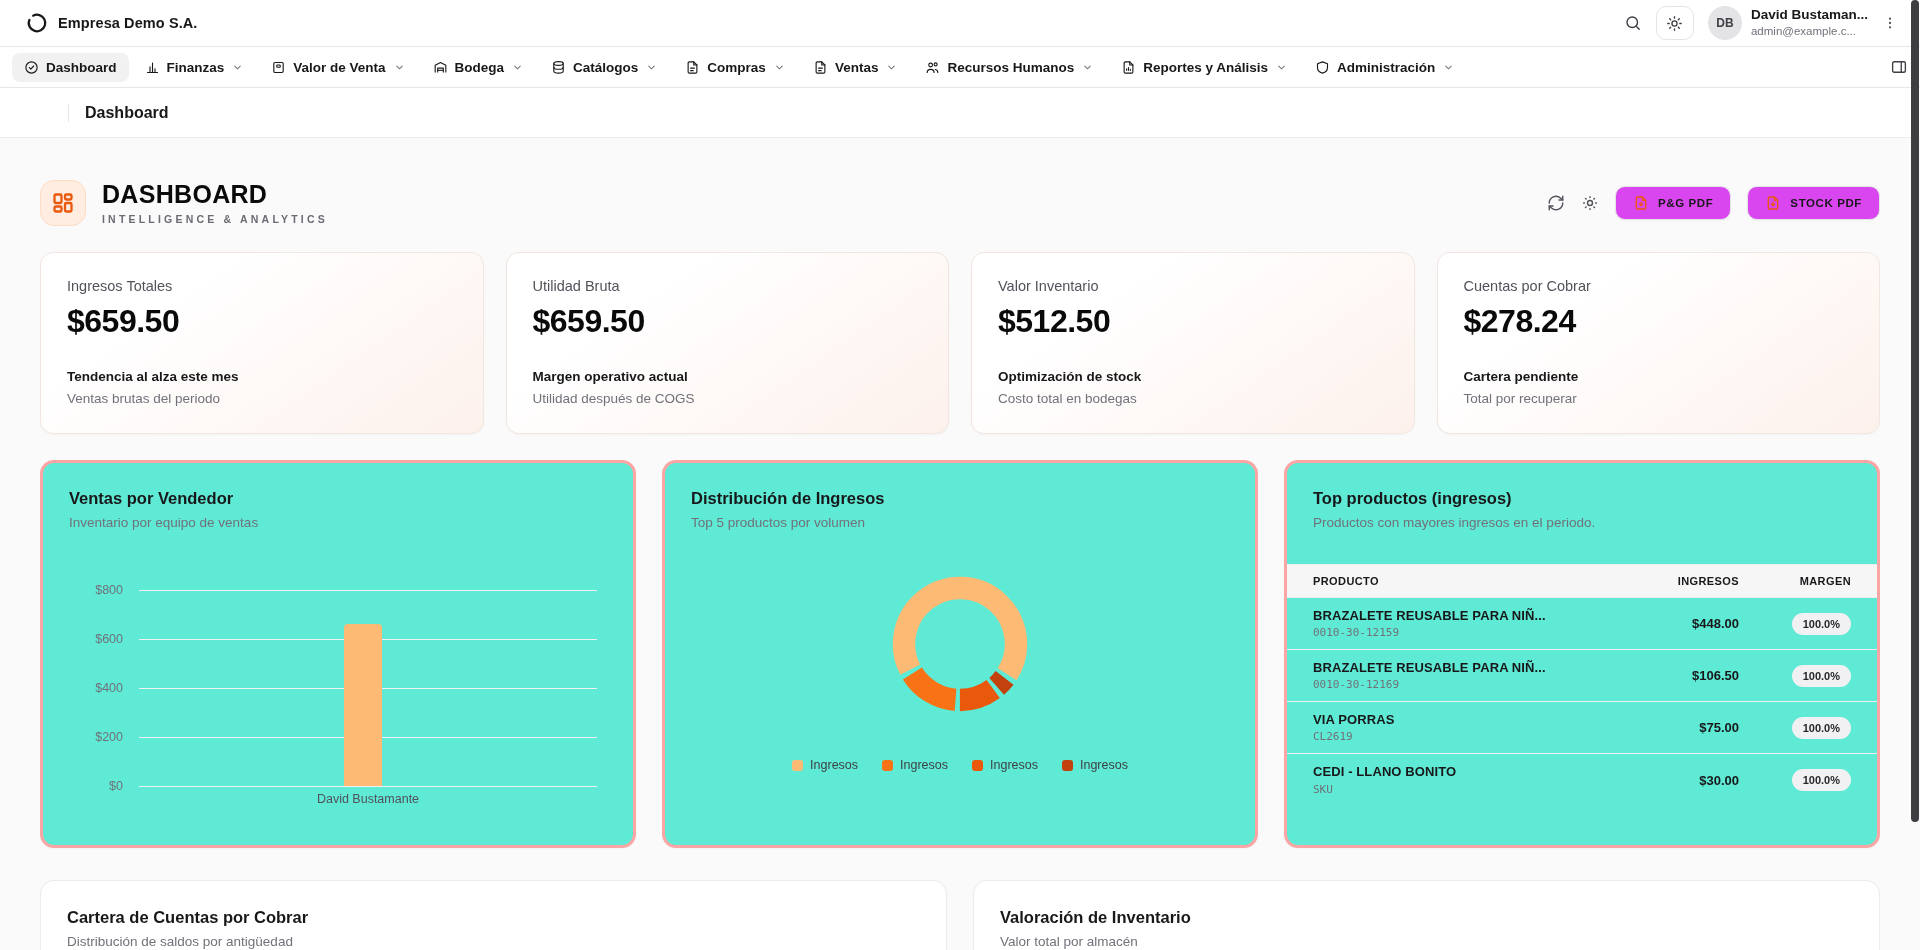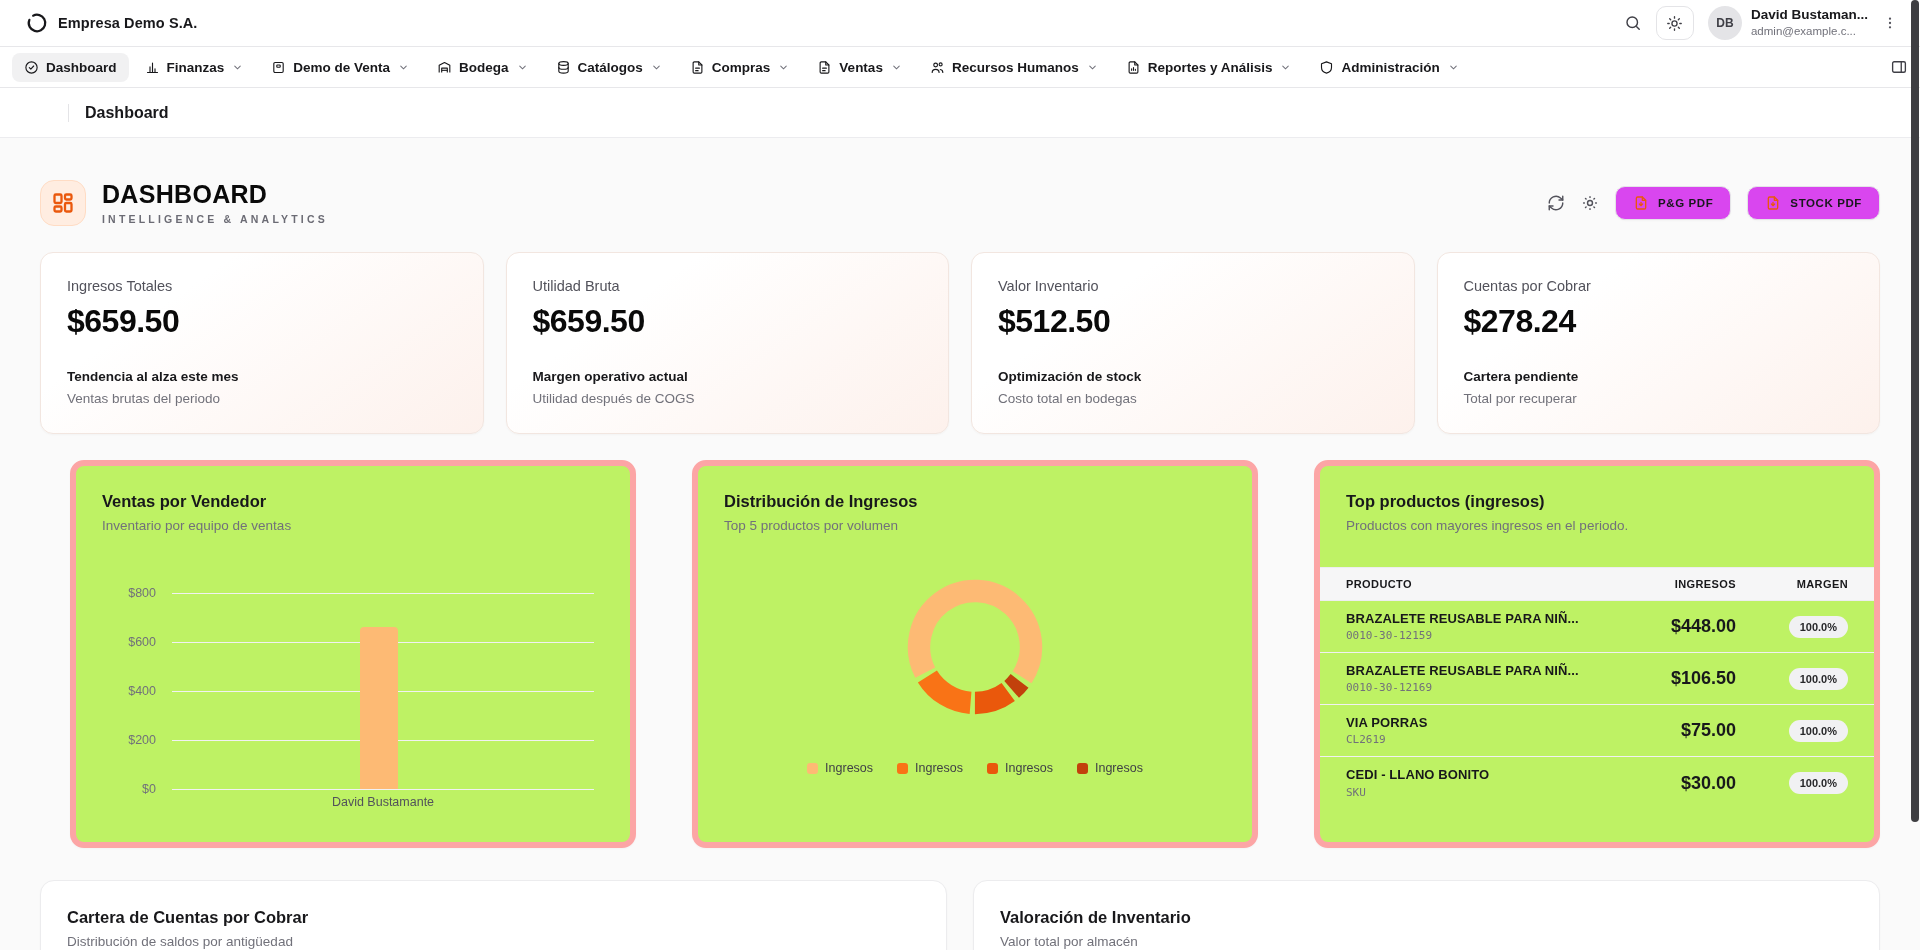--- a/index.html
+++ b/index.html
@@ -77,22 +77,22 @@
     padding:25px 26px; box-shadow:0 1px 2px rgba(0,0,0,.03);
   }
   .kpi-label{ font-size:14.5px; color:#52525b; }
   .kpi-value{ font-size:32px; font-weight:800; letter-spacing:-.5px; color:#0a0a0a; margin-top:9px; }
   .kpi-trend{ font-size:13.5px; font-weight:700; color:#18181b; margin-top:29px; }
   .kpi-caption{ font-size:13.5px; color:#71717a; margin-top:7px; }
 
   
   .cards-grid{ display:grid; grid-template-columns:1fr 1fr 1fr; gap:26px; margin-top:26px; }
   .panel{
-    background:#bef264; border:6px solid #fca5a5; border-radius:14px; height:388px;
-    box-shadow:0 1px 2px rgba(0,0,0,.03); overflow:hidden;margin-left:30px;
+    background:#5eead4; border:3px solid #fca5a5; border-radius:14px; height:388px;
+    box-shadow:0 1px 2px rgba(0,0,0,.03); overflow:hidden;
   }
   .panel-pad{ padding:26px 26px 0; }
   .panel-title{ font-size:16.5px; font-weight:700; }
   .panel-sub{ font-size:13.5px; color:#71717a; margin-top:7px; }
 
   
   .bar-plot{ position:relative; height:196px; margin:60px 10px 0 8px; }
   .grid-row{ position:absolute; left:0; right:0; height:0; }
   .grid-row .tick{
     position:absolute; left:0; width:46px; text-align:right; font-size:12.5px; color:#71717a;
@@ -117,21 +117,21 @@
     margin-top:34px; background:#f6f6f7; border-top:1px solid #ededf0; border-bottom:1px solid #ededf0;
     display:flex; align-items:center; padding:10px 26px; 
   }
   .tbl-head span{ font-size:11px; font-weight:800; letter-spacing:.4px; color:#18181b; }
   .col-name{ flex:1; }
   .col-income{ flex:0 0 130px; text-align:right; }
   .col-margin{ flex:0 0 112px; text-align:right; }
   .tbl-row{ display:flex; align-items:center; padding:0 26px; height:52px; border-bottom:1px solid #f1f1f3; }
   .prod-name{ font-size:13px; font-weight:700; letter-spacing:.1px; line-height:1.3; }
   .prod-sku{ font-size:11px; color:#71717a; font-family:"DejaVu Sans Mono","Liberation Mono",monospace; margin-top:2px; }
-  .prod-income{ font-size:18px; font-weight:700; }
+  .prod-income{ font-size:13px; font-weight:700; }
   .badge{
     display:inline-block; background:#f1f1f3; border-radius:999px; padding:5px 11px;
     font-size:11px; font-weight:700; color:#27272a;
   }
 
   
   .bottom-grid{ display:grid; grid-template-columns:1fr 1fr; gap:26px; margin-top:32px; }
   .bottom-card{
     background:#fff; border:1px solid #ececee; border-radius:14px; height:240px;
     padding:27px 26px; box-shadow:0 1px 2px rgba(0,0,0,.03);
@@ -215,21 +215,21 @@
     </span>
   </button>
 
   <button class="nav-item">
     <span>
       <svg class="ic" width="15" height="15" viewBox="0 0 24 24" fill="none" stroke="currentColor" stroke-width="1.8" stroke-linejoin="round">
         <rect x="4.5" y="4" width="15" height="16" rx="2"></rect>
           <rect x="9.3" y="8" width="5.4" height="3.6" rx="0.9"></rect>
       </svg>
     </span>
-    <span>Demo de Venta</span>
+    <span>Valor de Venta</span>
     <span class="chev">
       <svg class="ic" width="11" height="11" viewBox="0 0 24 24" fill="none" stroke="currentColor" stroke-width="2.2" stroke-linecap="round">
           <path d="m6 9 6 6 6-6"></path>
         </svg>
     </span>
   </button>
 
   <button class="nav-item">
     <span>
       <svg class="ic" width="15" height="15" viewBox="0 0 24 24" fill="none" stroke="currentColor" stroke-width="1.8" stroke-linejoin="round">

